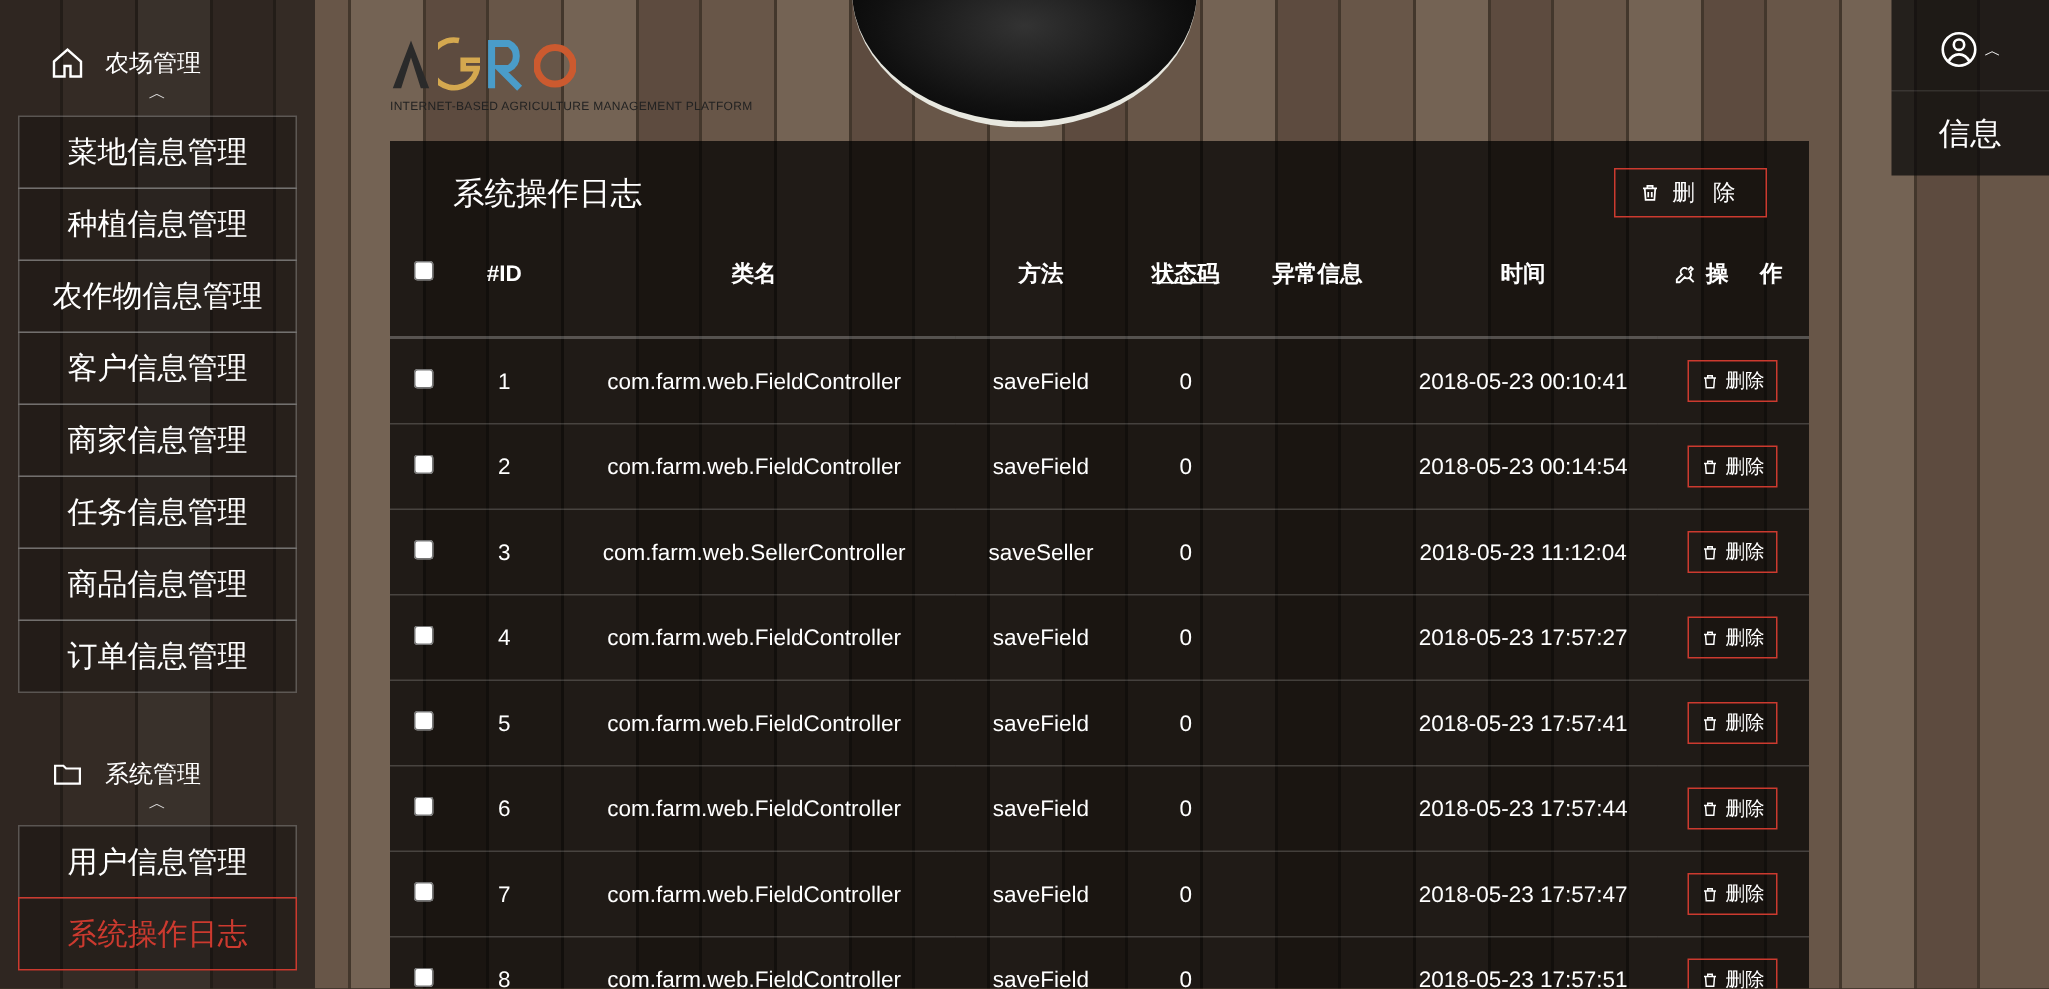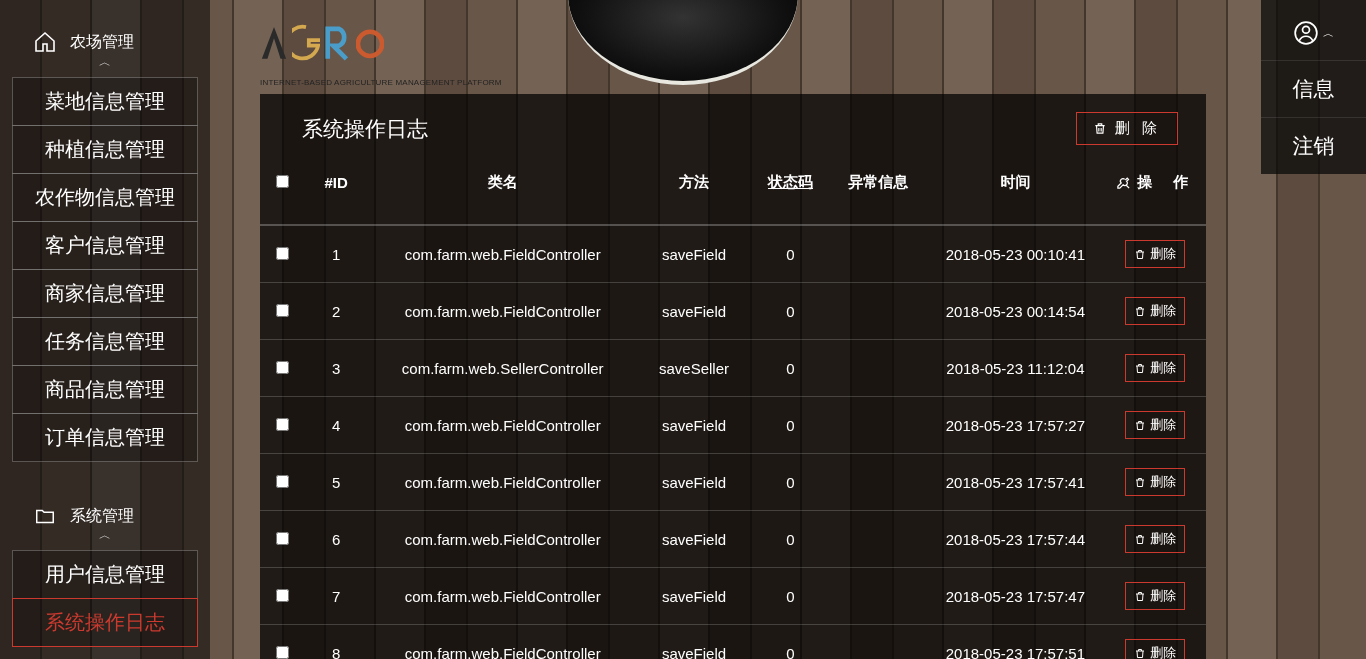--- a/index.html
+++ b/index.html
@@ -111,21 +111,21 @@
     border-top: 1px solid rgba(255,255,255,0.1);
   }
   
   .logo-area {
     position: absolute;
     left: 260px; top: 22px;
     z-index: 2;
   }
   .logo-row { display: flex; gap: 4px; align-items: flex-end; }
   .logo-letter { width: 28px; height: 40px; }
-  .logo-sub { font-size: 8px; color: #222; letter-spacing: 0.2px; margin-top: 16px; }
+  .logo-sub { font-size: 8px; color: #222; letter-spacing: 0.2px; margin-top: 4px; }
   
   .panel {
     position: absolute;
     left: 260px; right: 160px; top: 94px; bottom: 0;
     background: rgba(0,0,0,0.72);
     z-index: 2;
     display: flex;
     flex-direction: column;
   }
   .panel-head {
@@ -231,21 +231,20 @@
     <span>
       <svg width="26" height="26" viewBox="0 0 24 24" fill="none" stroke="#fff" stroke-width="1.6">
           <circle cx="12" cy="12" r="10"></circle>
           <circle cx="12" cy="9" r="3.2"></circle>
           <path d="M5.5 19.5c1.5-3 4-4.5 6.5-4.5s5 1.5 6.5 4.5"></path>
         </svg>
     </span>
     <span style="font-size:11px;">︿</span>
   </div>
   <div class="user-menu-item"><span>信息</span></div>
-  <div class="user-menu-item"><span>注销</span></div>
 </div>
 
 <div class="logo-area">
   <div class="logo-row">
     <svg class="logo-letter" viewBox="0 0 30 40">
         <path d="M2 38 L15 4 L28 38 L22 38 L15 16 L8 38 Z" fill="#2a2a2a"></path>
       </svg>
     <svg class="logo-letter" viewBox="0 0 30 40">
         <path d="M15 4 A17 17 0 1 0 28 24 L18 24 L18 18 L30 18" fill="none" stroke="#d4a84f" stroke-width="4"></path>
       </svg>

